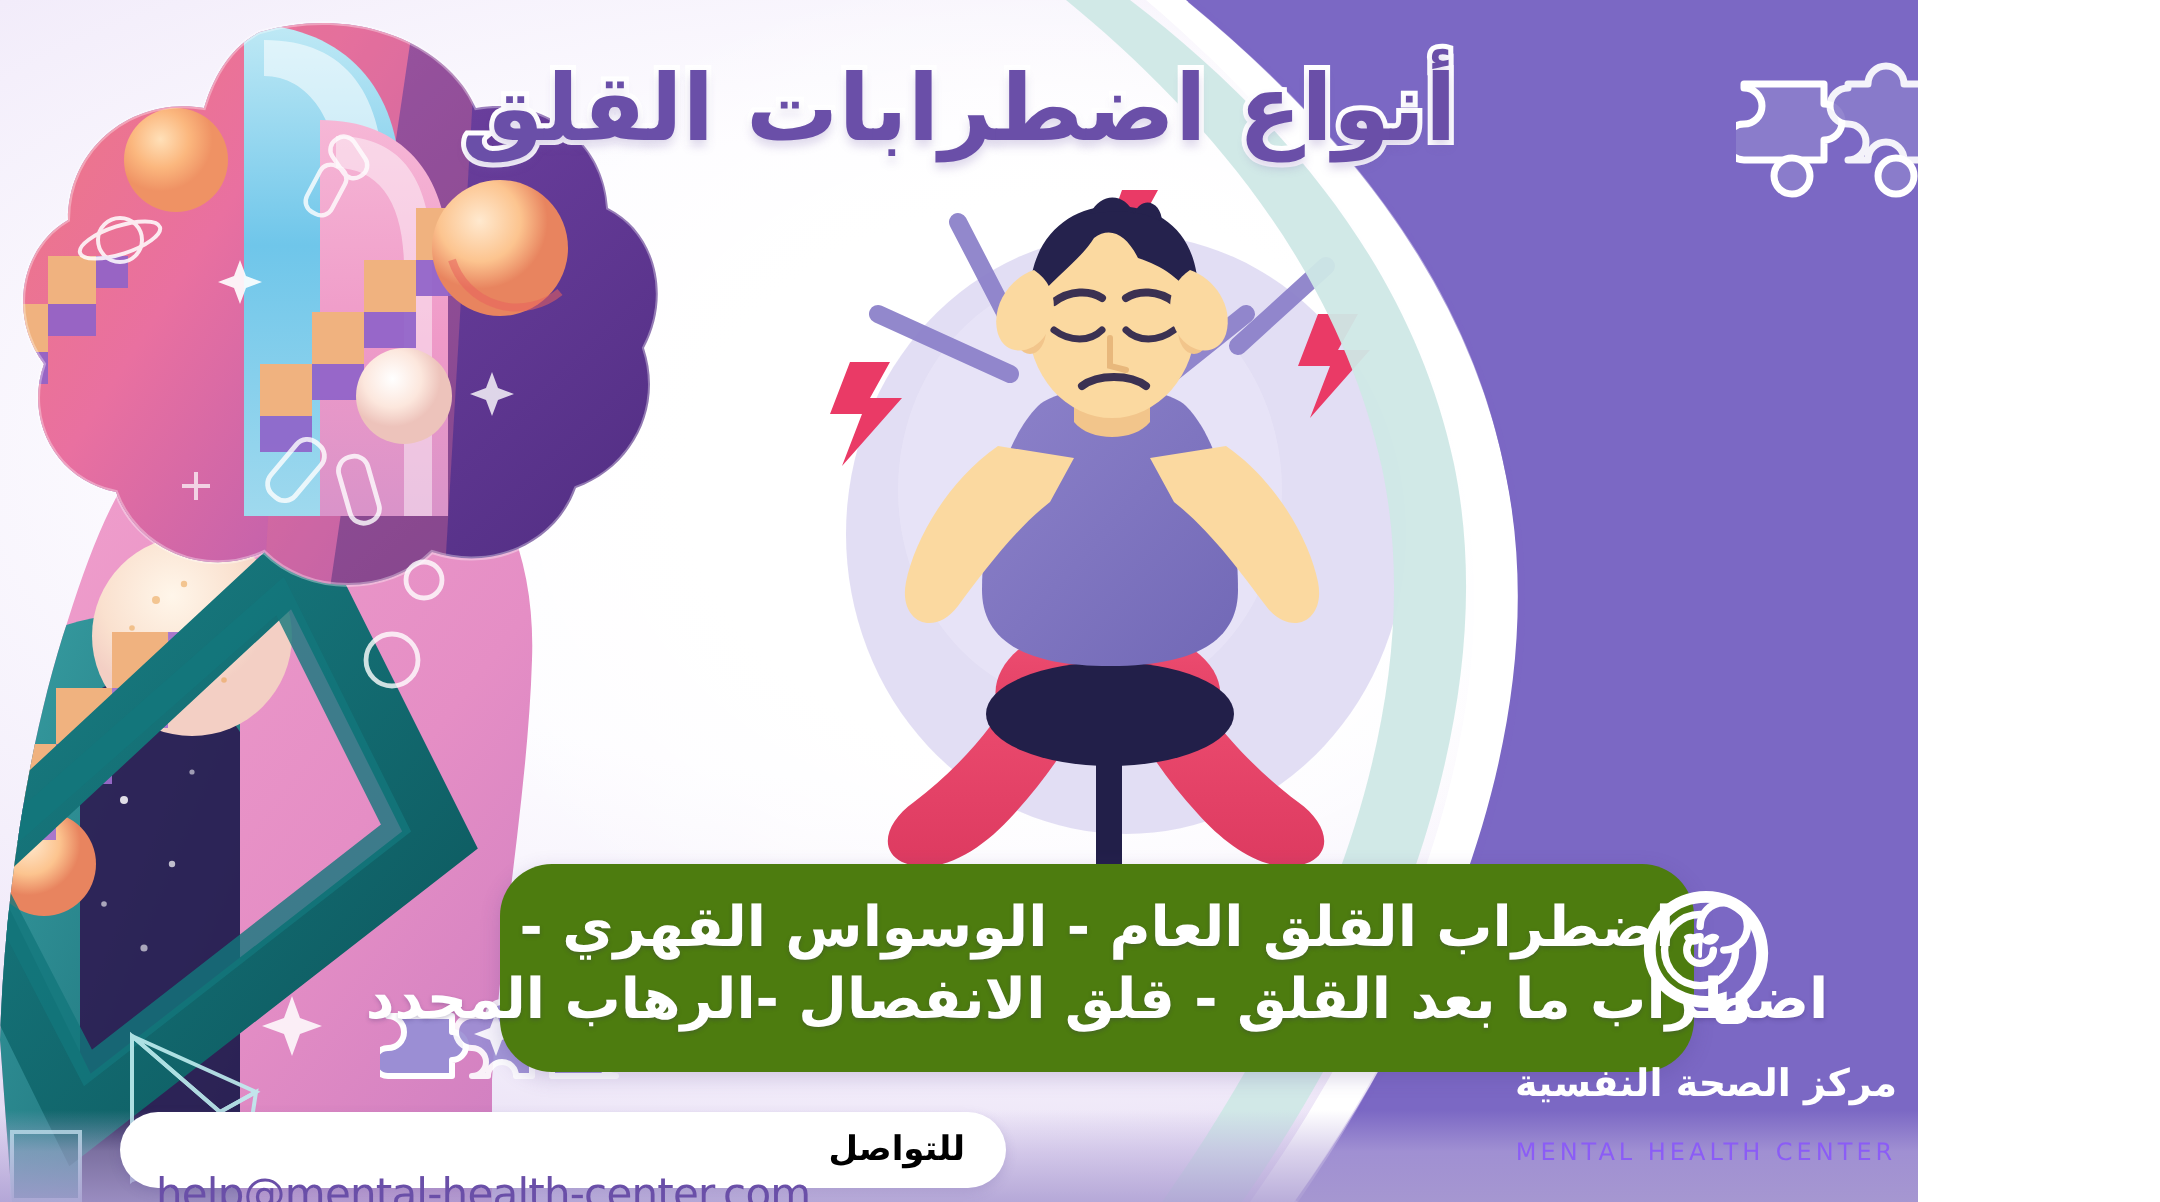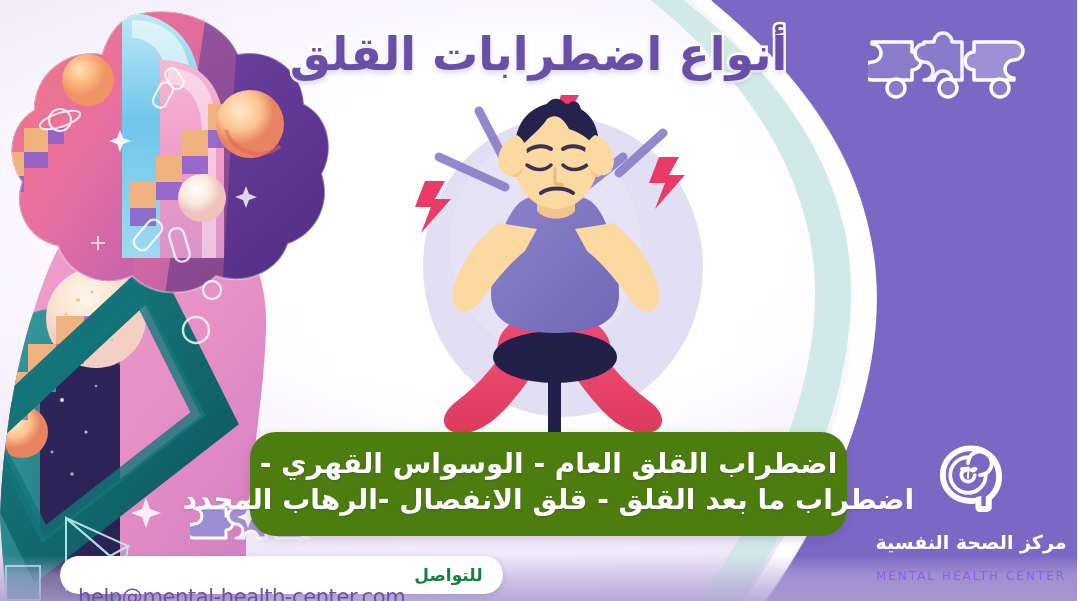--- a/index.html
+++ b/index.html
@@ -5,21 +5,21 @@
 <style>
   * { margin:0; padding:0; box-sizing:border-box; }
   html, body {
     width:1080px; height:601px;
     overflow:hidden;
     font-family:"DejaVu Sans","Liberation Sans",sans-serif;
     background:#ffffff;
   }
   #poster {
     position:relative;
-    width:1077px; height:601px;
+    width:959px; height:601px;
     overflow:hidden;
     background:#ffffff;
   }
 
   
   .bg-base {
     position:absolute; inset:0;
     background:
       radial-gradient(120% 90% at 48% 38%, #ffffff 0%, #fdfcff 30%, #f2ecfa 58%, #ddd2ee 80%, #c9bbe4 100%);
   }
@@ -101,21 +101,21 @@
     padding:0 20px 0 18px;
     background:#ffffff;
     border-radius:19px;
     display:flex;
     align-items:center;
     gap:9px;
     direction:rtl;
     box-shadow:0 2px 6px rgba(90,70,150,.18);
   }
   .email-label {
-    color:#15803d;
+    color:#000000;
     font-size:17px;
     font-weight:bold;
     white-space:nowrap;
   }
   .email-addr {
     color:#6a4fa8;
     font-size:21px;
     font-weight:normal;
     letter-spacing:-.4px;
     white-space:nowrap;

